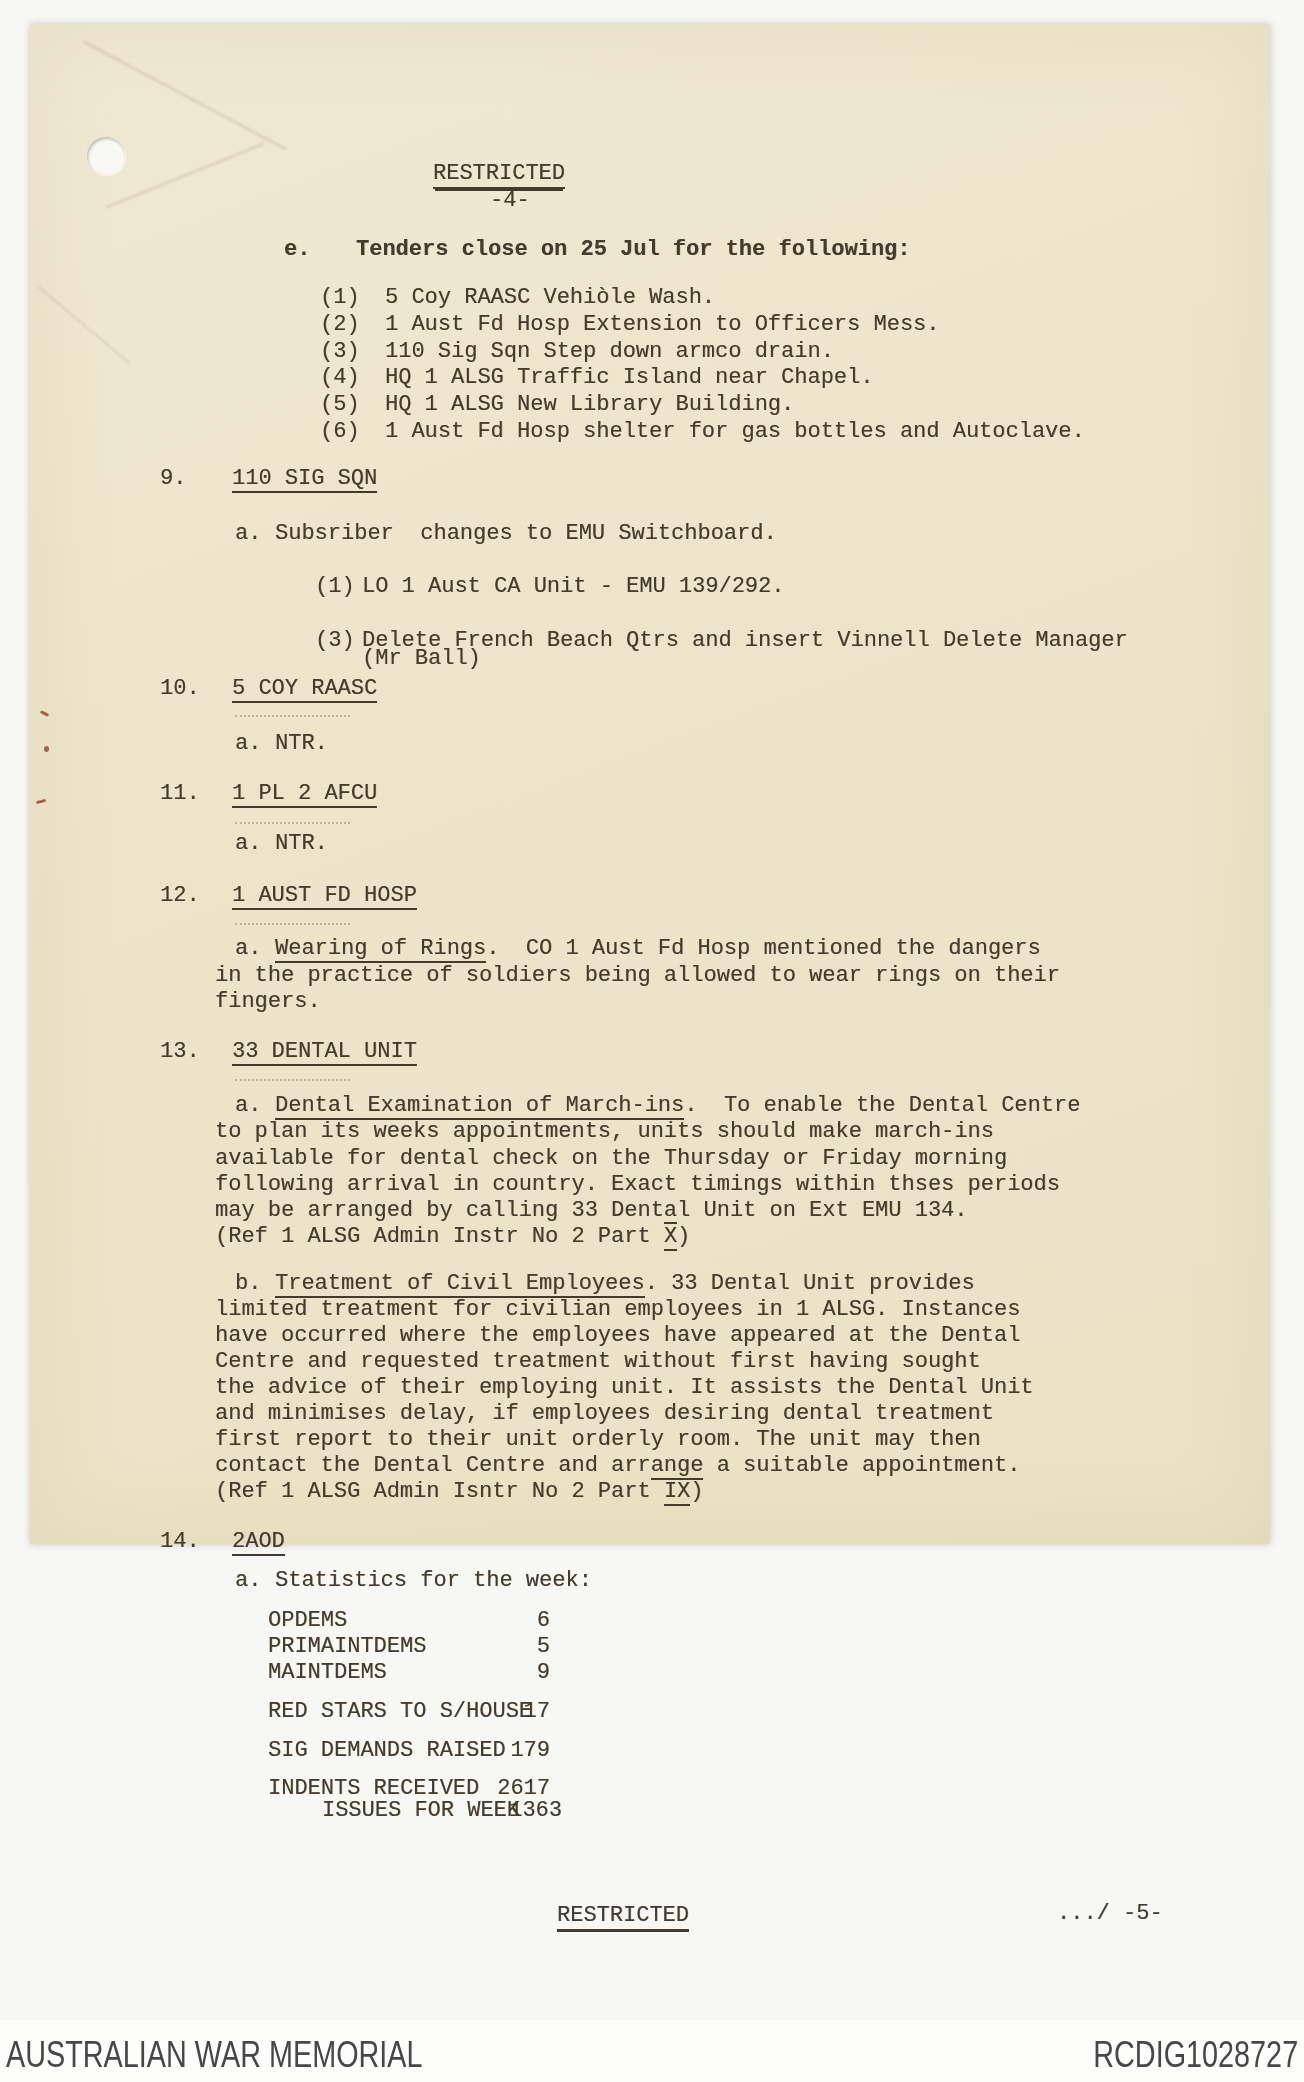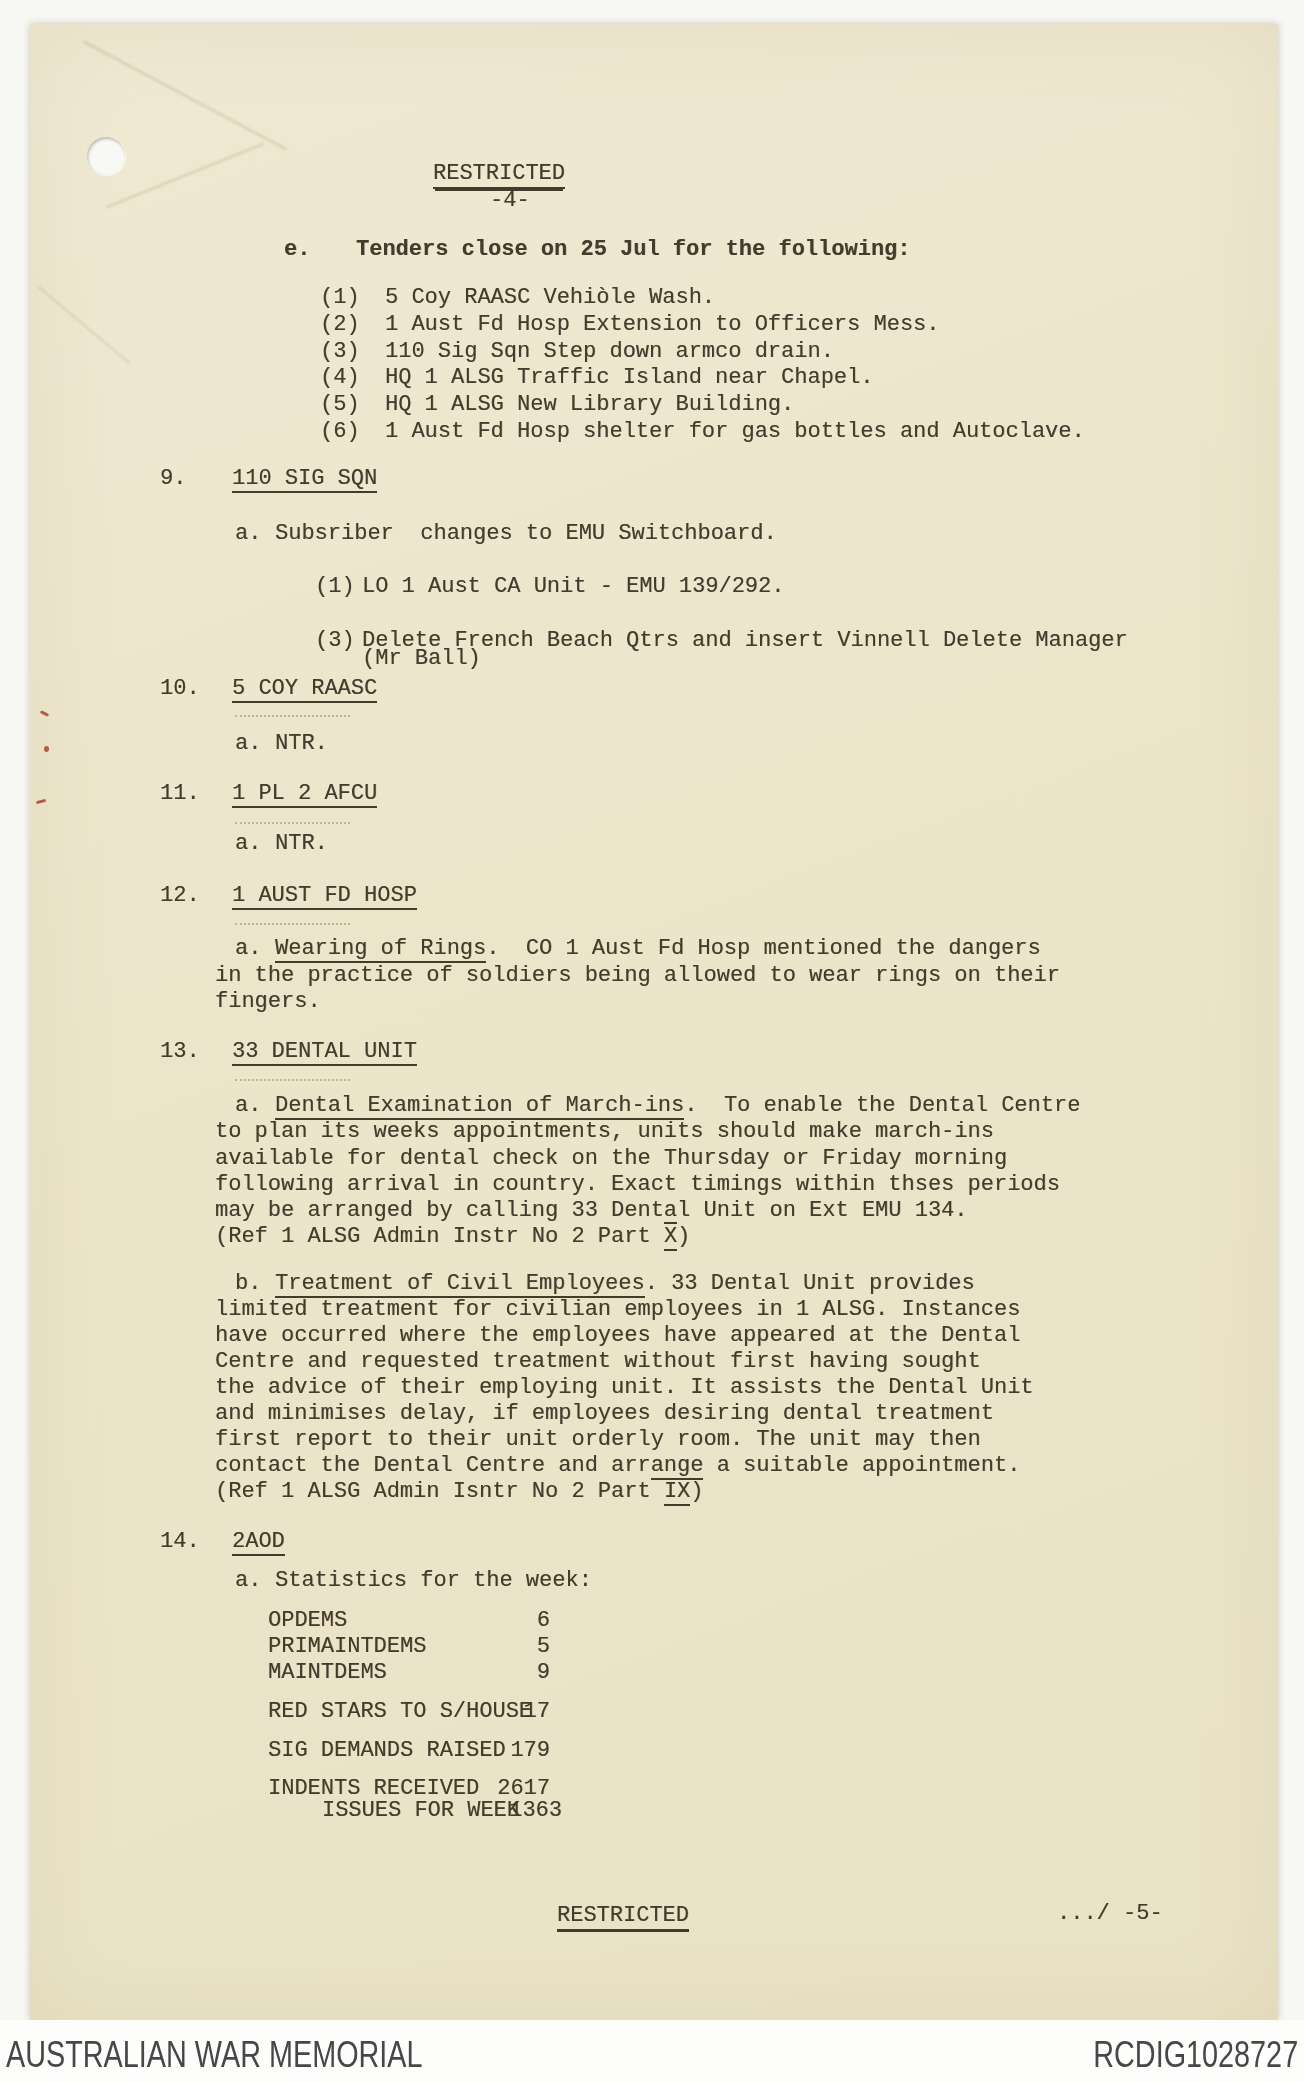--- a/index.html
+++ b/index.html
@@ -2,24 +2,23 @@
 <html><head>
 <meta charset="utf-8">
 <style>
   html,body{margin:0;padding:0;}
   body{
     width:1304px;height:2082px;position:relative;overflow:hidden;
     background:#f7f7f4;
     font-family:"Liberation Sans", sans-serif;
   }
   .paper{
-    position:absolute;left:30px;top:24px;width:1240px;height:1996px;
+    position:absolute;left:30px;top:24px;width:1240px;height:1520px;
     background:linear-gradient(160deg,#f0e9d3 0%,#ece5ca 45%,#eae2c5 100%);
     box-shadow:0 0 7px rgba(60,50,30,.25), inset 0 0 90px rgba(150,125,70,.10);
-    padding-left:8px;
   }
   .t{
     position:absolute;
     font-family:"Liberation Mono","DejaVu Sans Mono",monospace;
     font-size:22px;line-height:26px;color:#443b2d;white-space:pre;
     text-shadow:.4px .4px .5px rgba(64,54,40,.45);
   }
   .mk{display:inline-block;}
   .mk-e{width:72px;}
   .mk-p{width:40px;}

